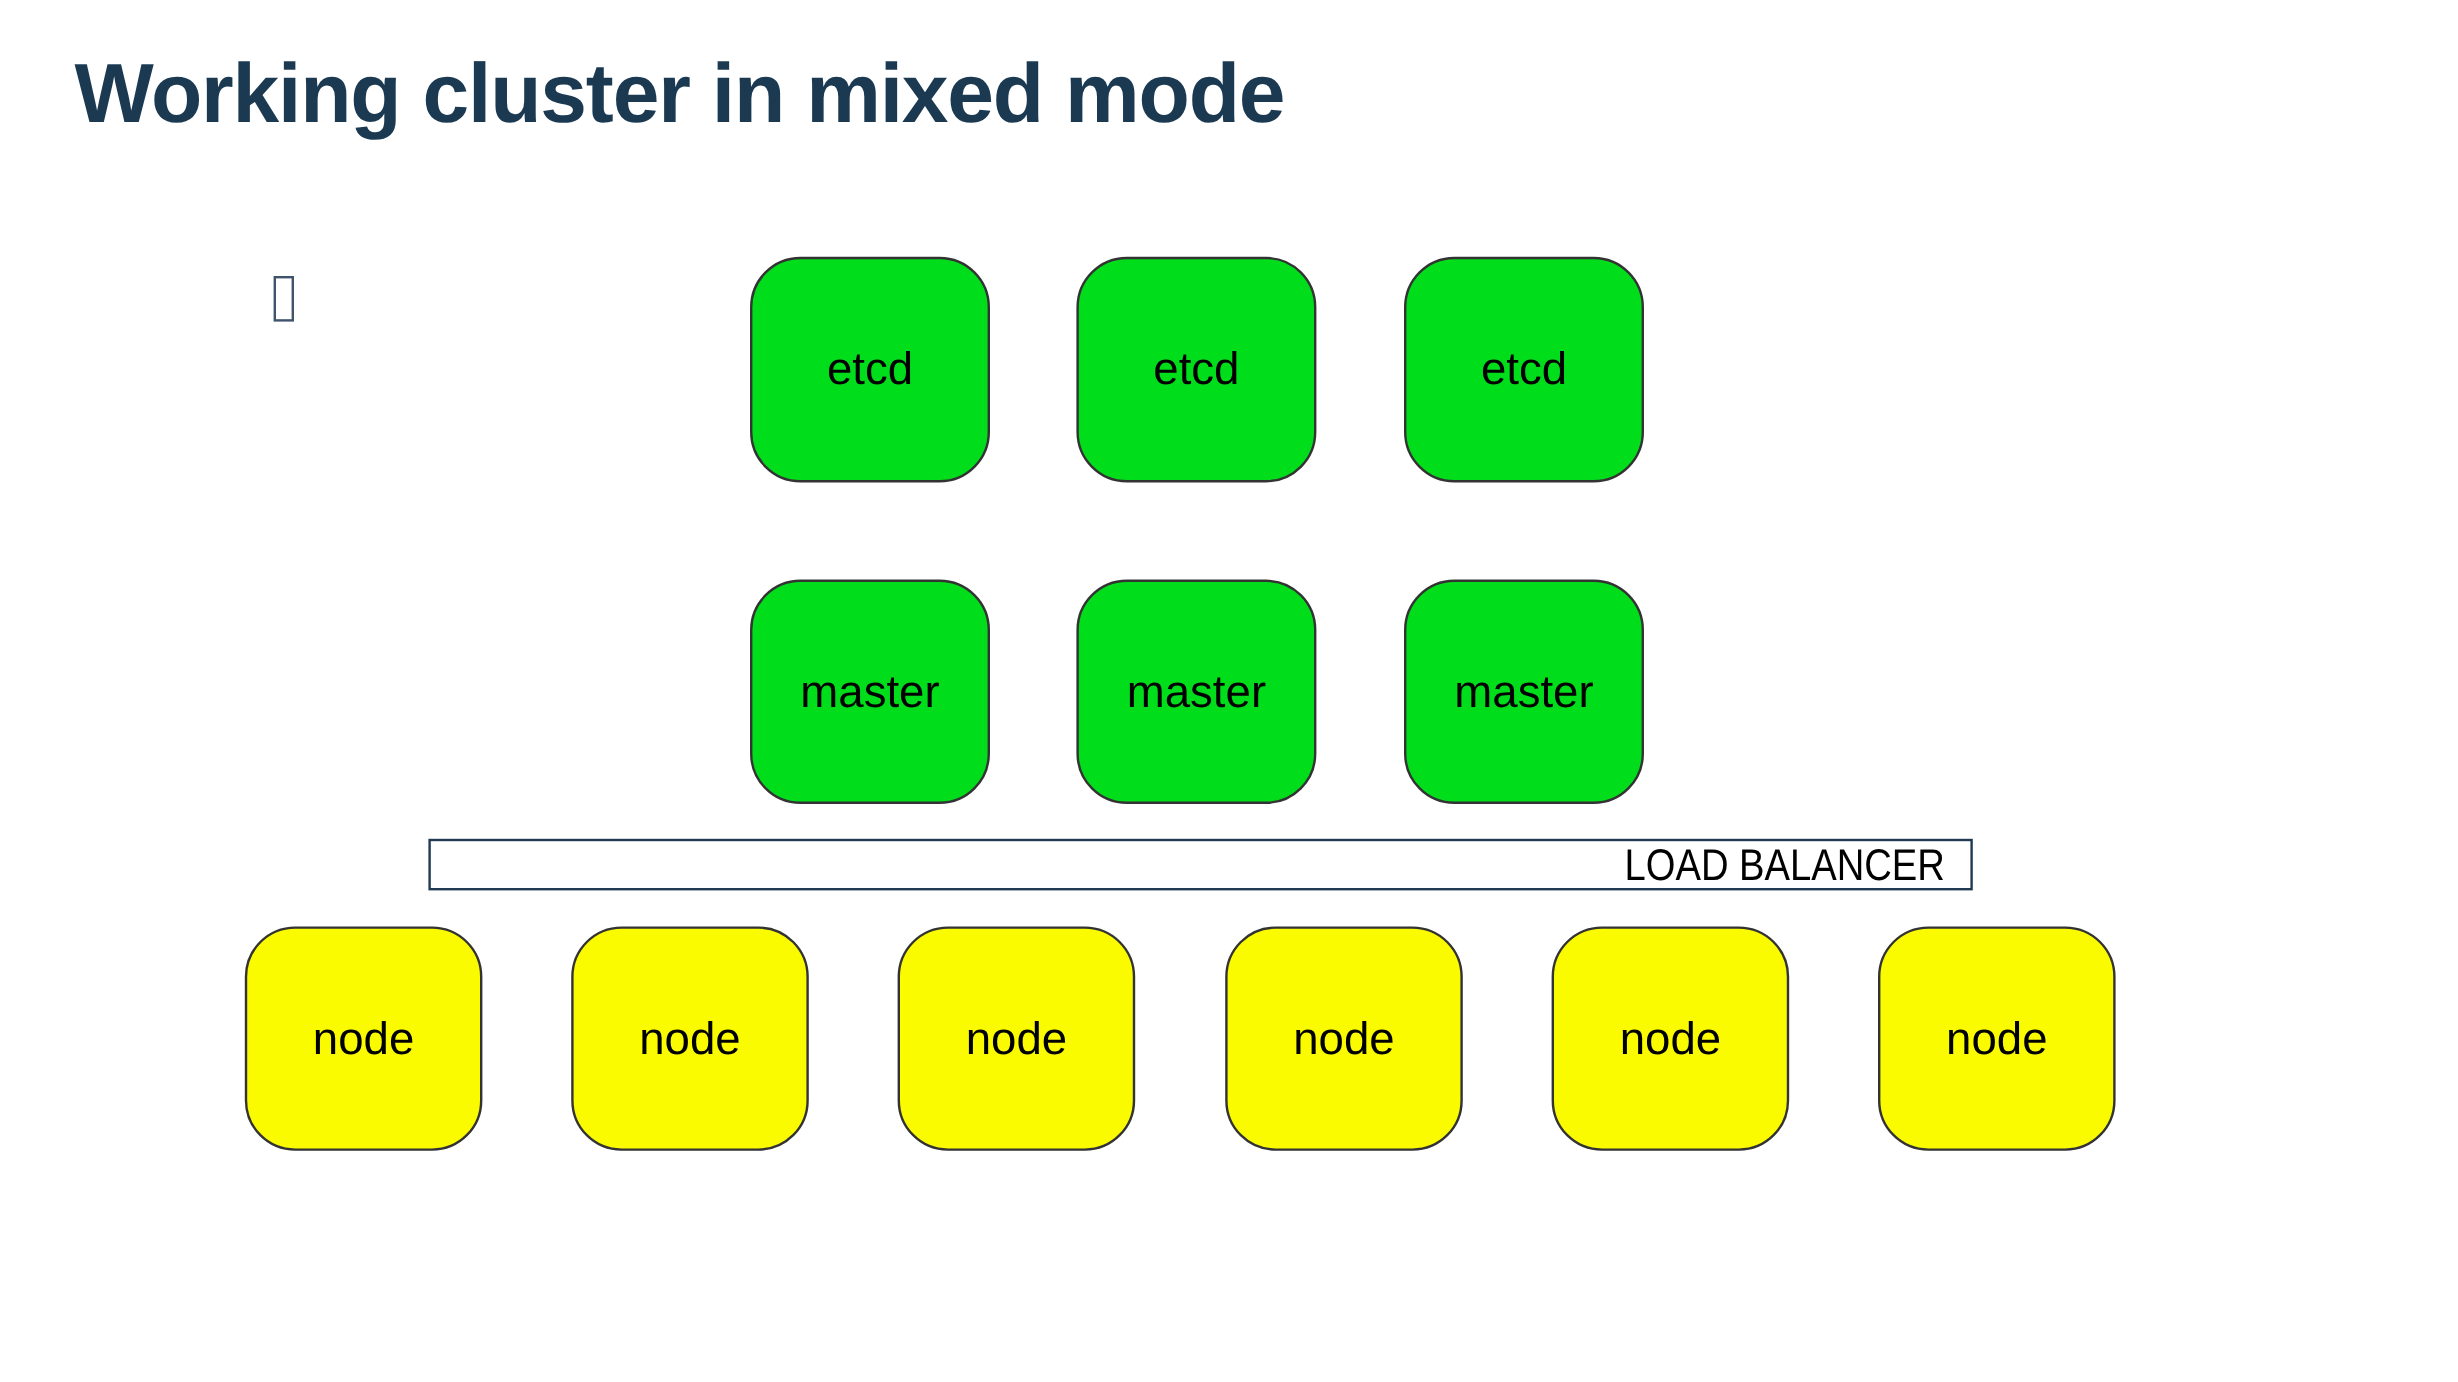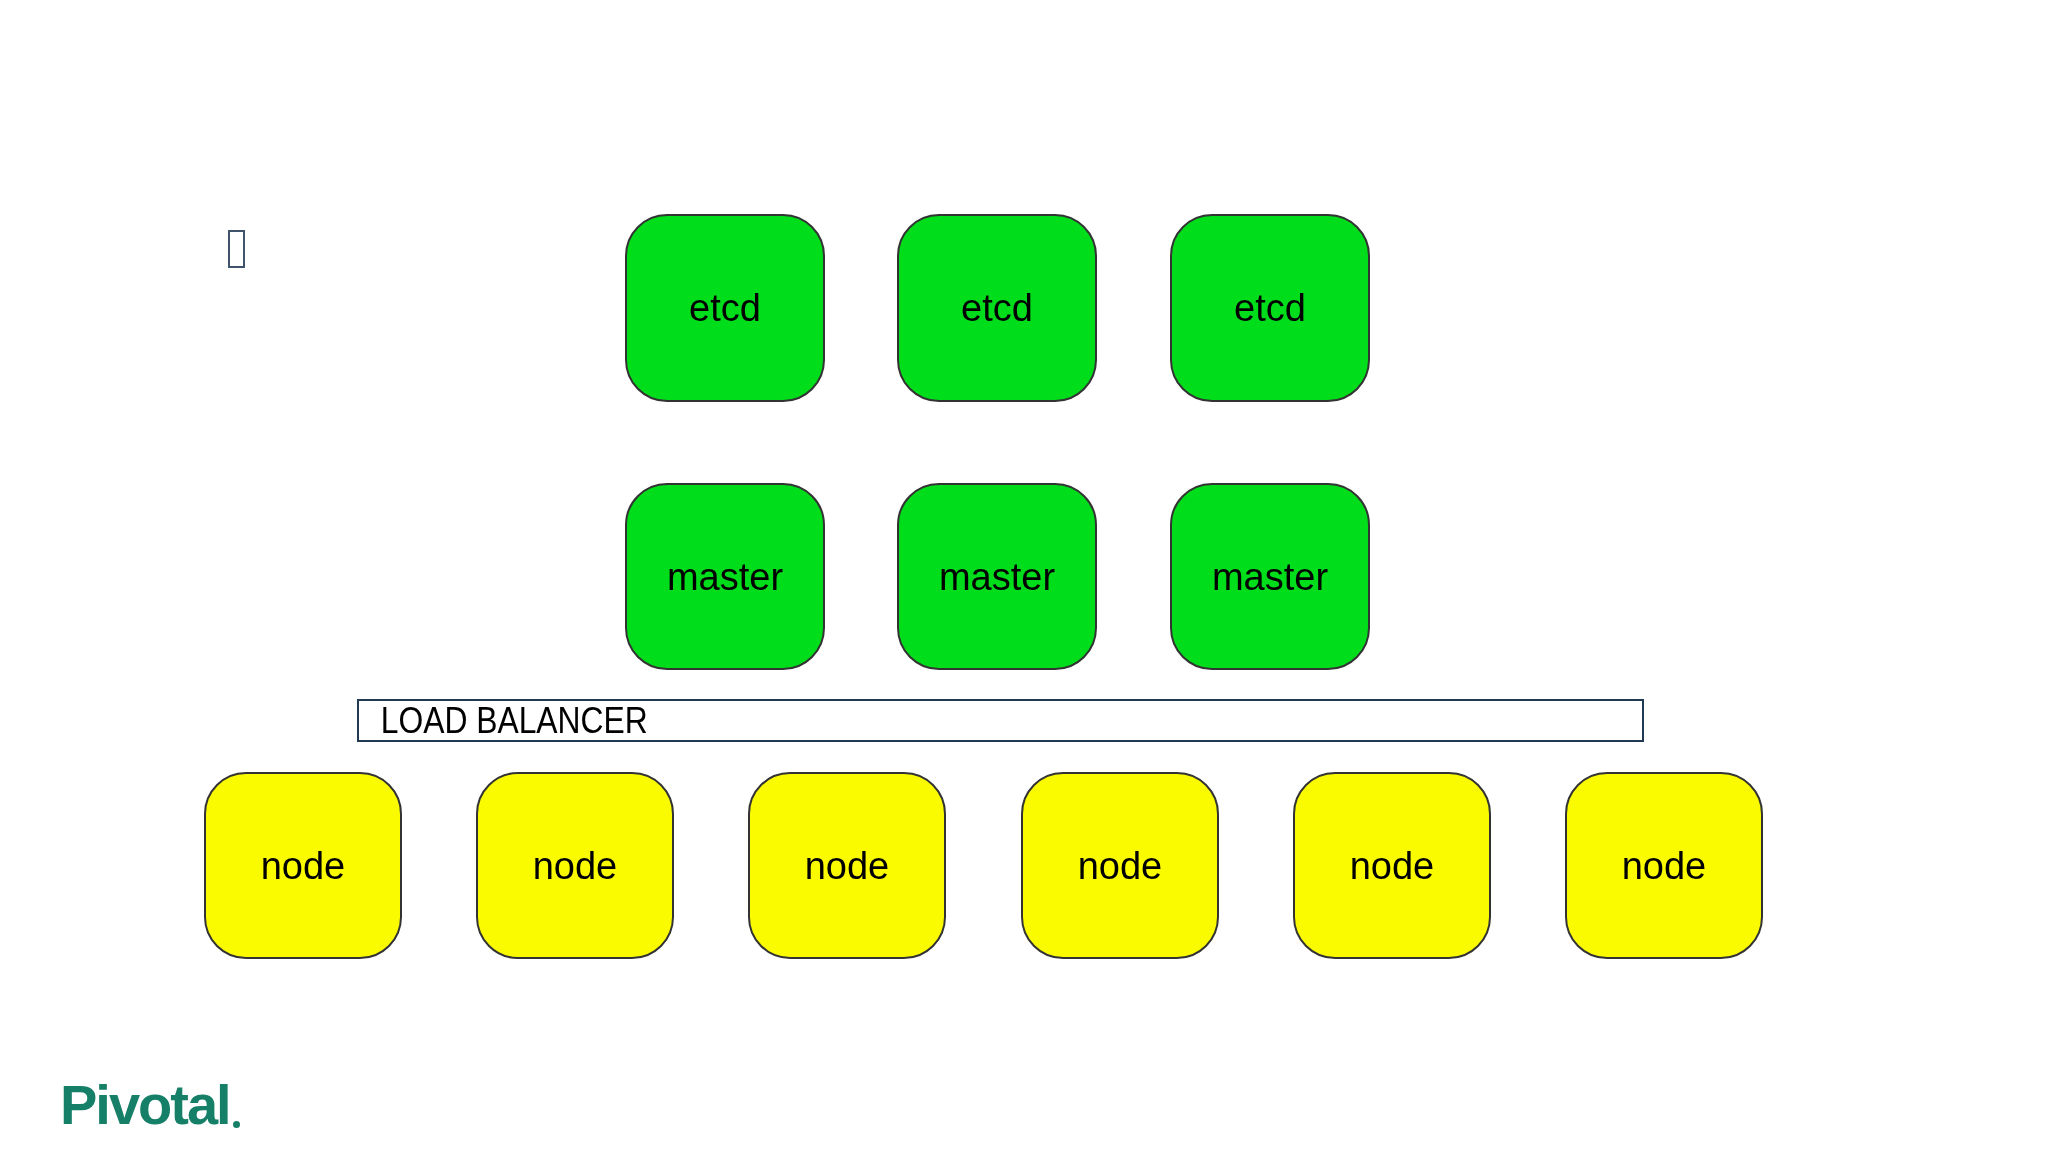--- a/index.html
+++ b/index.html
@@ -68,21 +68,21 @@
   
   .lb{
     position:absolute;
     left:357px;top:699px;
     width:1287px;height:43px;
     box-sizing:border-box;
     background:#ffffff;
     border:2px solid var(--load-balancer-border);
     display:flex;
     align-items:center;
-    justify-content:flex-start;
+    justify-content:flex-end;
   }
   .lb span{
     font-size:37px;
     color:var(--label-text);
     line-height:1;
     transform:scaleX(0.86);
     transform-origin:center;
     white-space:nowrap;
   }
   
@@ -109,20 +109,21 @@
     background:var(--logo-teal);
     border-radius:50%;
     margin:0 0 9px 3px;
   }
 </style>
 </head>
 <body>
 
 <div class="slide">
 
+  <h1 class="slide-title">Working cluster in mixed mode</h1>
 
   <div class="tofu"></div>
 
   <div class="box green etcd-0">
     <span>etcd</span>
   </div>
   <div class="box green etcd-1">
     <span>etcd</span>
   </div>
   <div class="box green etcd-2">
@@ -155,18 +156,14 @@
   <div class="box yellow node-3">
     <span>node</span>
   </div>
   <div class="box yellow node-4">
     <span>node</span>
   </div>
   <div class="box yellow node-5">
     <span>node</span>
   </div>
 
-  <div class="logo">
-    <span>Pivotal</span>
-    <span class="dot"></span>
-  </div>
 
 </div>
 
 </body></html>

